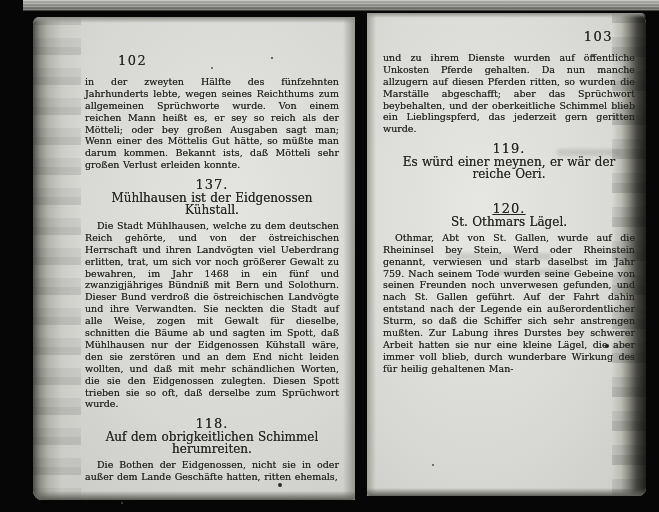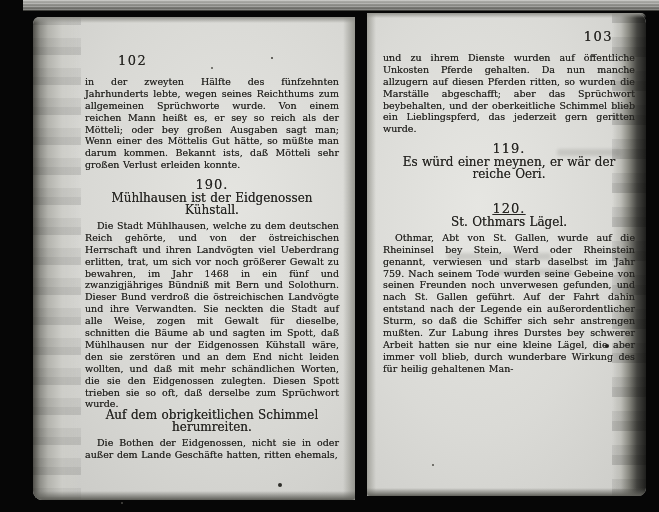--- a/index.html
+++ b/index.html
@@ -139,23 +139,24 @@
   <div class="page page-left">
     <div class="edge edge-left"></div>
     <div class="edge edge-gutter-l"></div>
     <div class="edge edge-bottom-l"></div>
     <div class="edge edge-top-l"></div>
     <div class="specks-left"></div>
 
     <div class="text-block text-left">
       <div class="pagenum pagenum-left">102</div>
       <p class="para cont">in der zweyten Hälfte des fünfzehnten Jahrhunderts lebte, wegen seines Reichthums zum allgemeinen Sprüchworte wurde. Von einem reichen Mann heißt es, er sey so reich als der Mötteli; oder bey großen Ausgaben sagt man; Wenn einer des Möttelis Gut hätte, so müßte man darum kommen. Bekannt ists, daß Mötteli sehr großen Verlust erleiden konnte.</p>
-      <div class="secnum">190.</div>
+      <div class="secnum">137.</div>
       <div class="heading">Mühlhausen ist der Eidgenossen Kühstall.</div>
       <p class="para">Die Stadt Mühlhausen, welche zu dem deutschen Reich gehörte, und von der östreichischen Herrschaft und ihren Landvögten viel Ueberdrang erlitten, trat, um sich vor noch größerer Gewalt zu bewahren, im Jahr 1468 in ein fünf und zwanzigjähriges Bündniß mit Bern und Solothurn. Dieser Bund verdroß die östreichischen Landvögte und ihre Verwandten. Sie neckten die Stadt auf alle Weise, zogen mit Gewalt für dieselbe, schnitten die Bäume ab und sagten im Spott, daß Mühlhausen nur der Eidgenossen Kühstall wäre, den sie zerstören und an dem End nicht leiden wollten, und daß mit mehr schändlichen Worten, die sie den Eidgenossen zulegten. Diesen Spott trieben sie so oft, daß derselbe zum Sprüchwort wurde.</p>
+      <div class="secnum">118.</div>
       <div class="heading">Auf dem obrigkeitlichen Schimmel herumreiten.</div>
       <p class="para">Die Bothen der Eidgenossen, nicht sie in oder außer dem Lande Geschäfte hatten, ritten ehemals,</p>
     </div>
   </div>
 
   <div class="page page-right">
     <div class="edge edge-right-r"></div>
     <div class="edge edge-gutter-r"></div>
     <div class="edge edge-bottom-r"></div>
     <div class="edge edge-top-r"></div>

